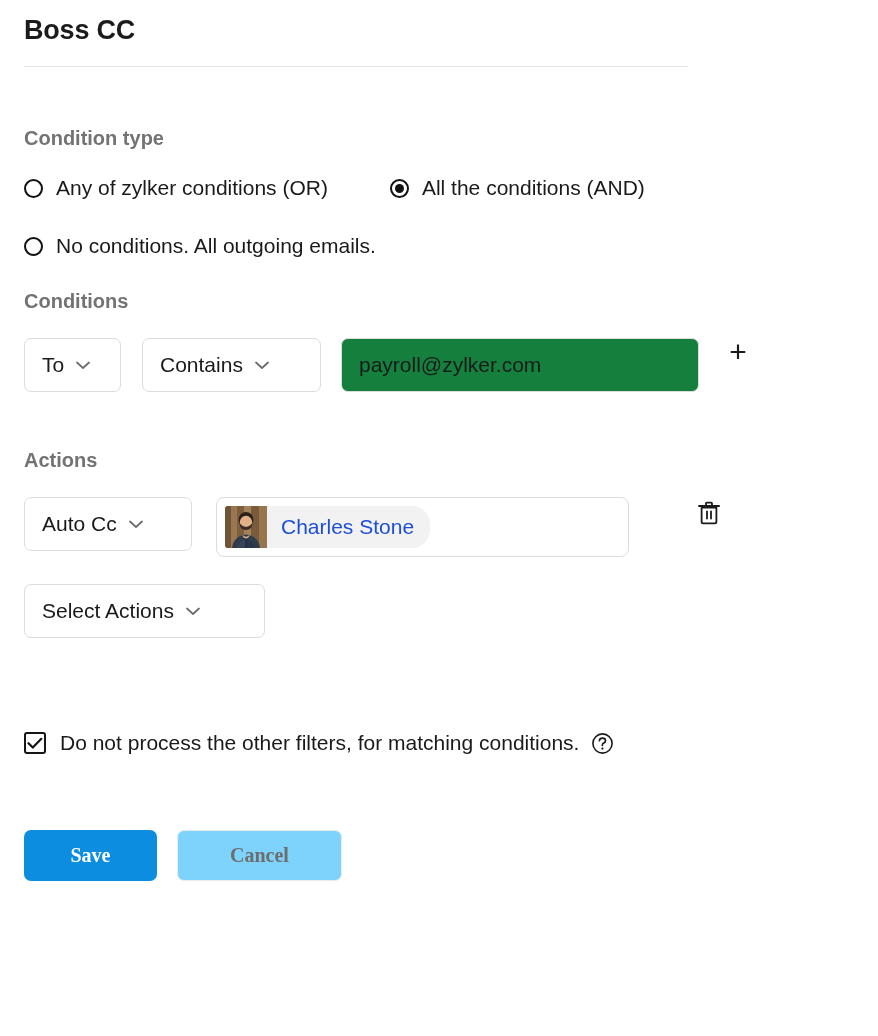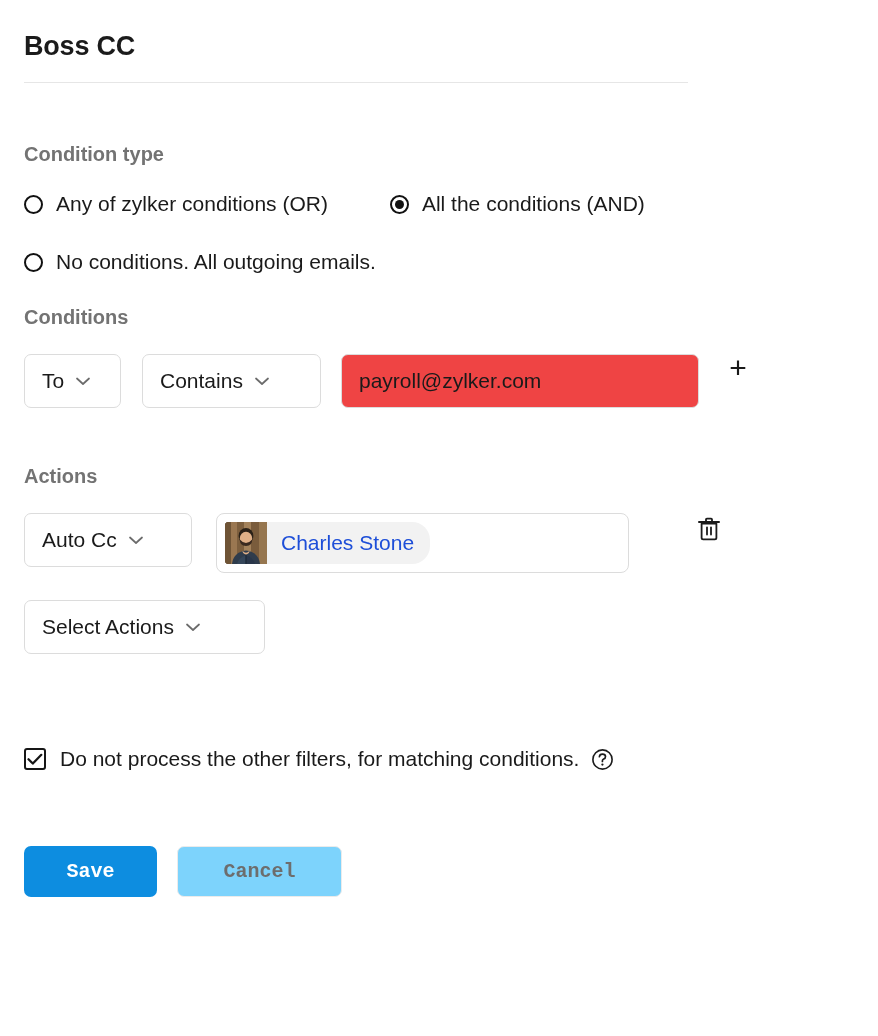--- a/index.html
+++ b/index.html
@@ -14,21 +14,21 @@
     color: #1a1a1a;
     -webkit-font-smoothing: antialiased;
     overflow: hidden;
     position: relative;
   }
   .page {
     position: relative;
     width: 878px;
     height: 828px;
     box-sizing: border-box;
-    padding: 16px 24px;
+    padding: 0 24px;
   }
 
   
   .header {
     padding-top: 12px;
   }
   .page-title {
     font-size: 27px;
     font-weight: 700;
     letter-spacing: -0.2px;
@@ -130,21 +130,21 @@
   .select-contains { width: 179px; margin-left: 21px; }
   .select-autocc { width: 168px; }
   .select-actions { width: 241px; }
 
   .text-input {
     width: 358px;
     height: 54px;
     box-sizing: border-box;
     border: 1px solid #dcdcdc;
     border-radius: 7px;
-    background: #ef4444;
+    background: #15803d;
     font-family: "Liberation Sans", sans-serif;
     font-size: 21px;
     color: #1a1a1a;
     padding: 0 17px;
     margin-left: 20px;
     outline: none;
   }
 
   .add-button {
     margin-left: 25px;
@@ -256,21 +256,21 @@
   
   .footer-buttons {
     display: flex;
     align-items: center;
     margin-top: 74px;
   }
   .btn {
     height: 51px;
     box-sizing: border-box;
     border-radius: 7px;
-    font-family: Liberation Mono, monospace;
+    font-family: Liberation Serif, serif;
     font-size: 20px;
     font-weight: 700;
     border: none;
     cursor: pointer;
     display: inline-flex;
     align-items: center;
     justify-content: center;
   }
   .btn-save {
     width: 133px;

